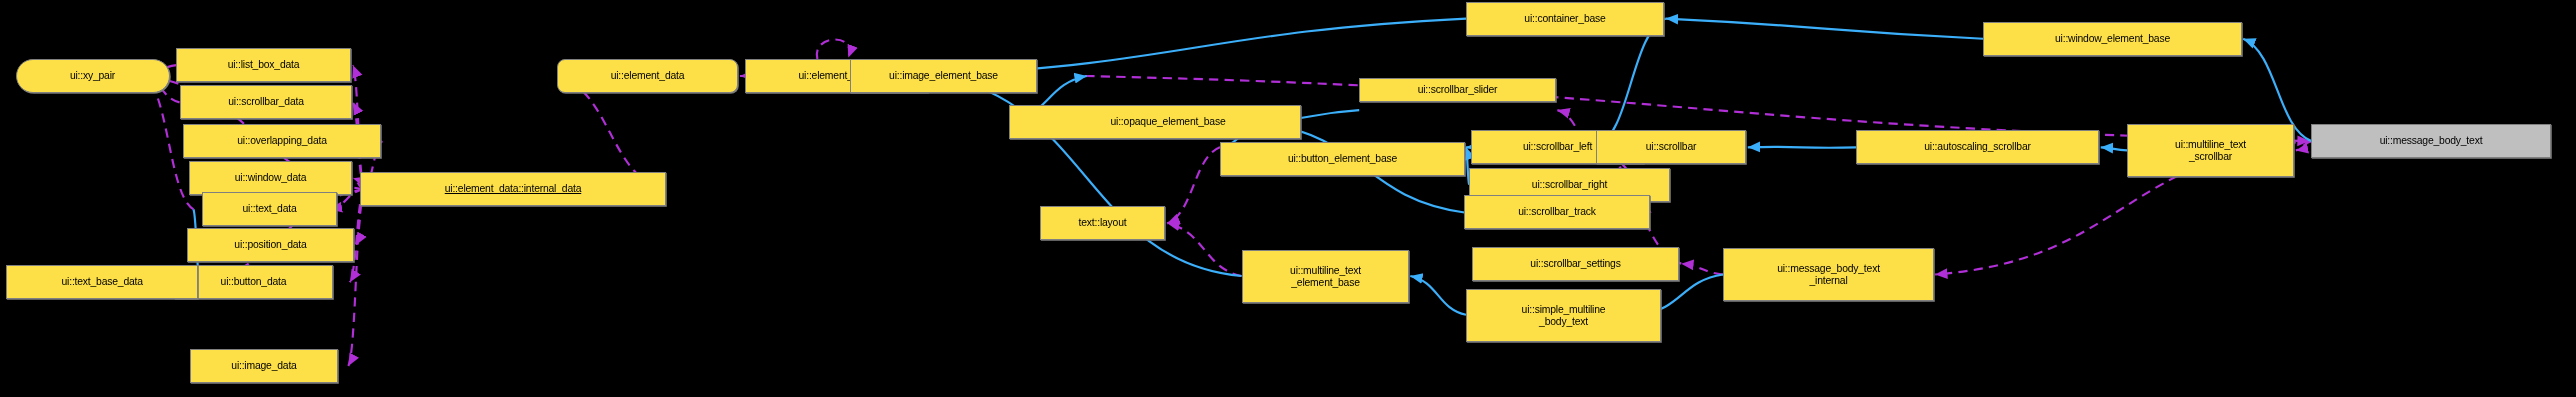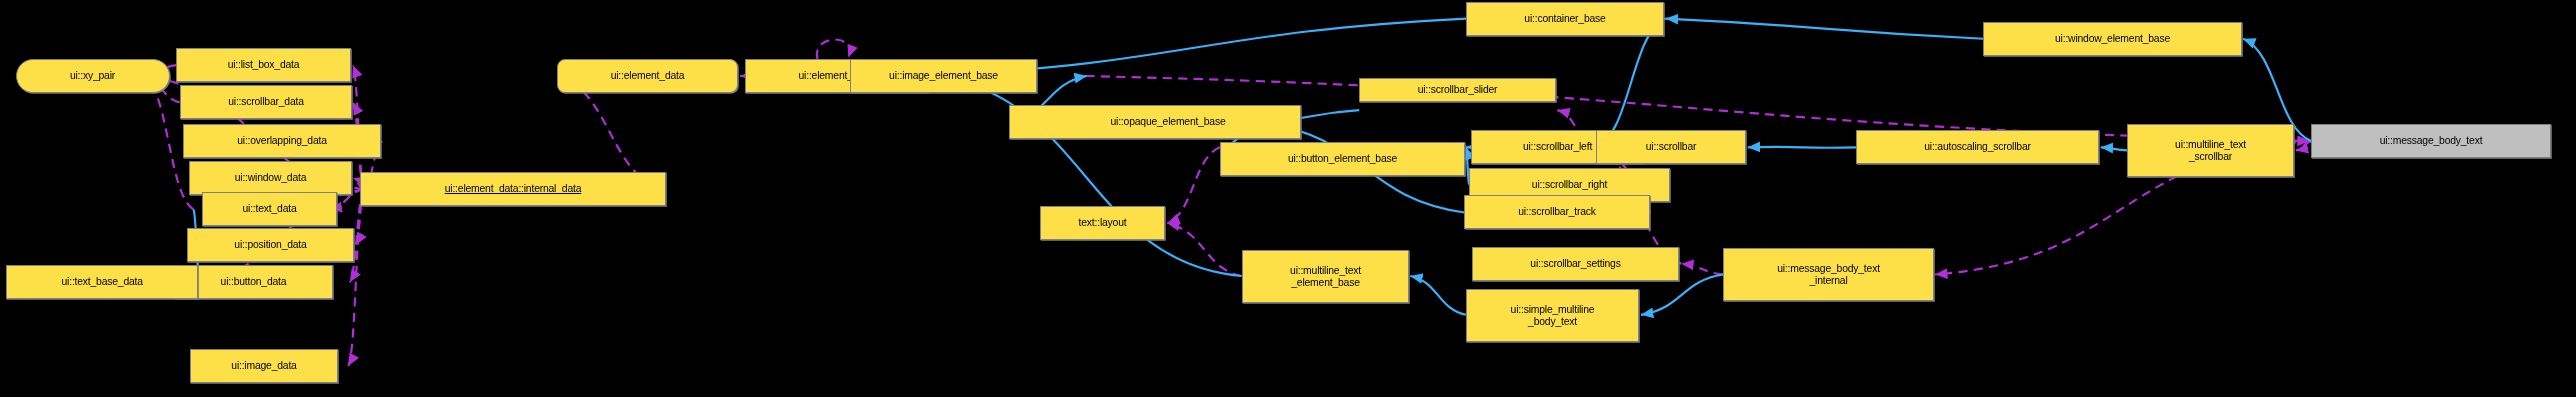--- a/index.html
+++ b/index.html
@@ -135,19 +135,19 @@
       <div class="graph-node" style="left: 1464px; top: 195px; width: 186px; height: 34px;">ui::scrollbar_track</div>
       <div class="graph-node" style="left: 1596px; top: 130px; width: 150px; height: 34px;">ui::scrollbar</div>
       <div class="graph-node" style="left: 1856px; top: 130px; width: 243px; height: 34px;">ui::autoscaling_scrollbar</div>
       <div class="graph-node" style="left: 2127px; top: 124px; width: 167px; height: 53px;">ui::multiline_text
 _scrollbar</div>
       <div class="graph-node" style="left: 1983px; top: 22px; width: 259px; height: 34px;">ui::window_element_base</div>
       <div class="graph-node highlight" style="left: 2311px; top: 124px; width: 240px; height: 34px;">ui::message_body_text</div>
       <div class="graph-node" style="left: 1472px; top: 247px; width: 207px; height: 34px;">ui::scrollbar_settings</div>
       <div class="graph-node" style="left: 1242px; top: 250px; width: 167px; height: 53px;">ui::multiline_text
 _element_base</div>
-      <div class="graph-node" style="left: 1466px; top: 289px; width: 173px; height: 53px;">ui::simple_multiline
+      <div class="graph-node" style="left: 1466px; top: 289px; width: 195px; height: 53px;">ui::simple_multiline
 _body_text</div>
       <div class="graph-node" style="left: 1723px; top: 248px; width: 211px; height: 53px;">ui::message_body_text
 _internal</div>
     </div>
 </div>
 
 
 </body></html>

